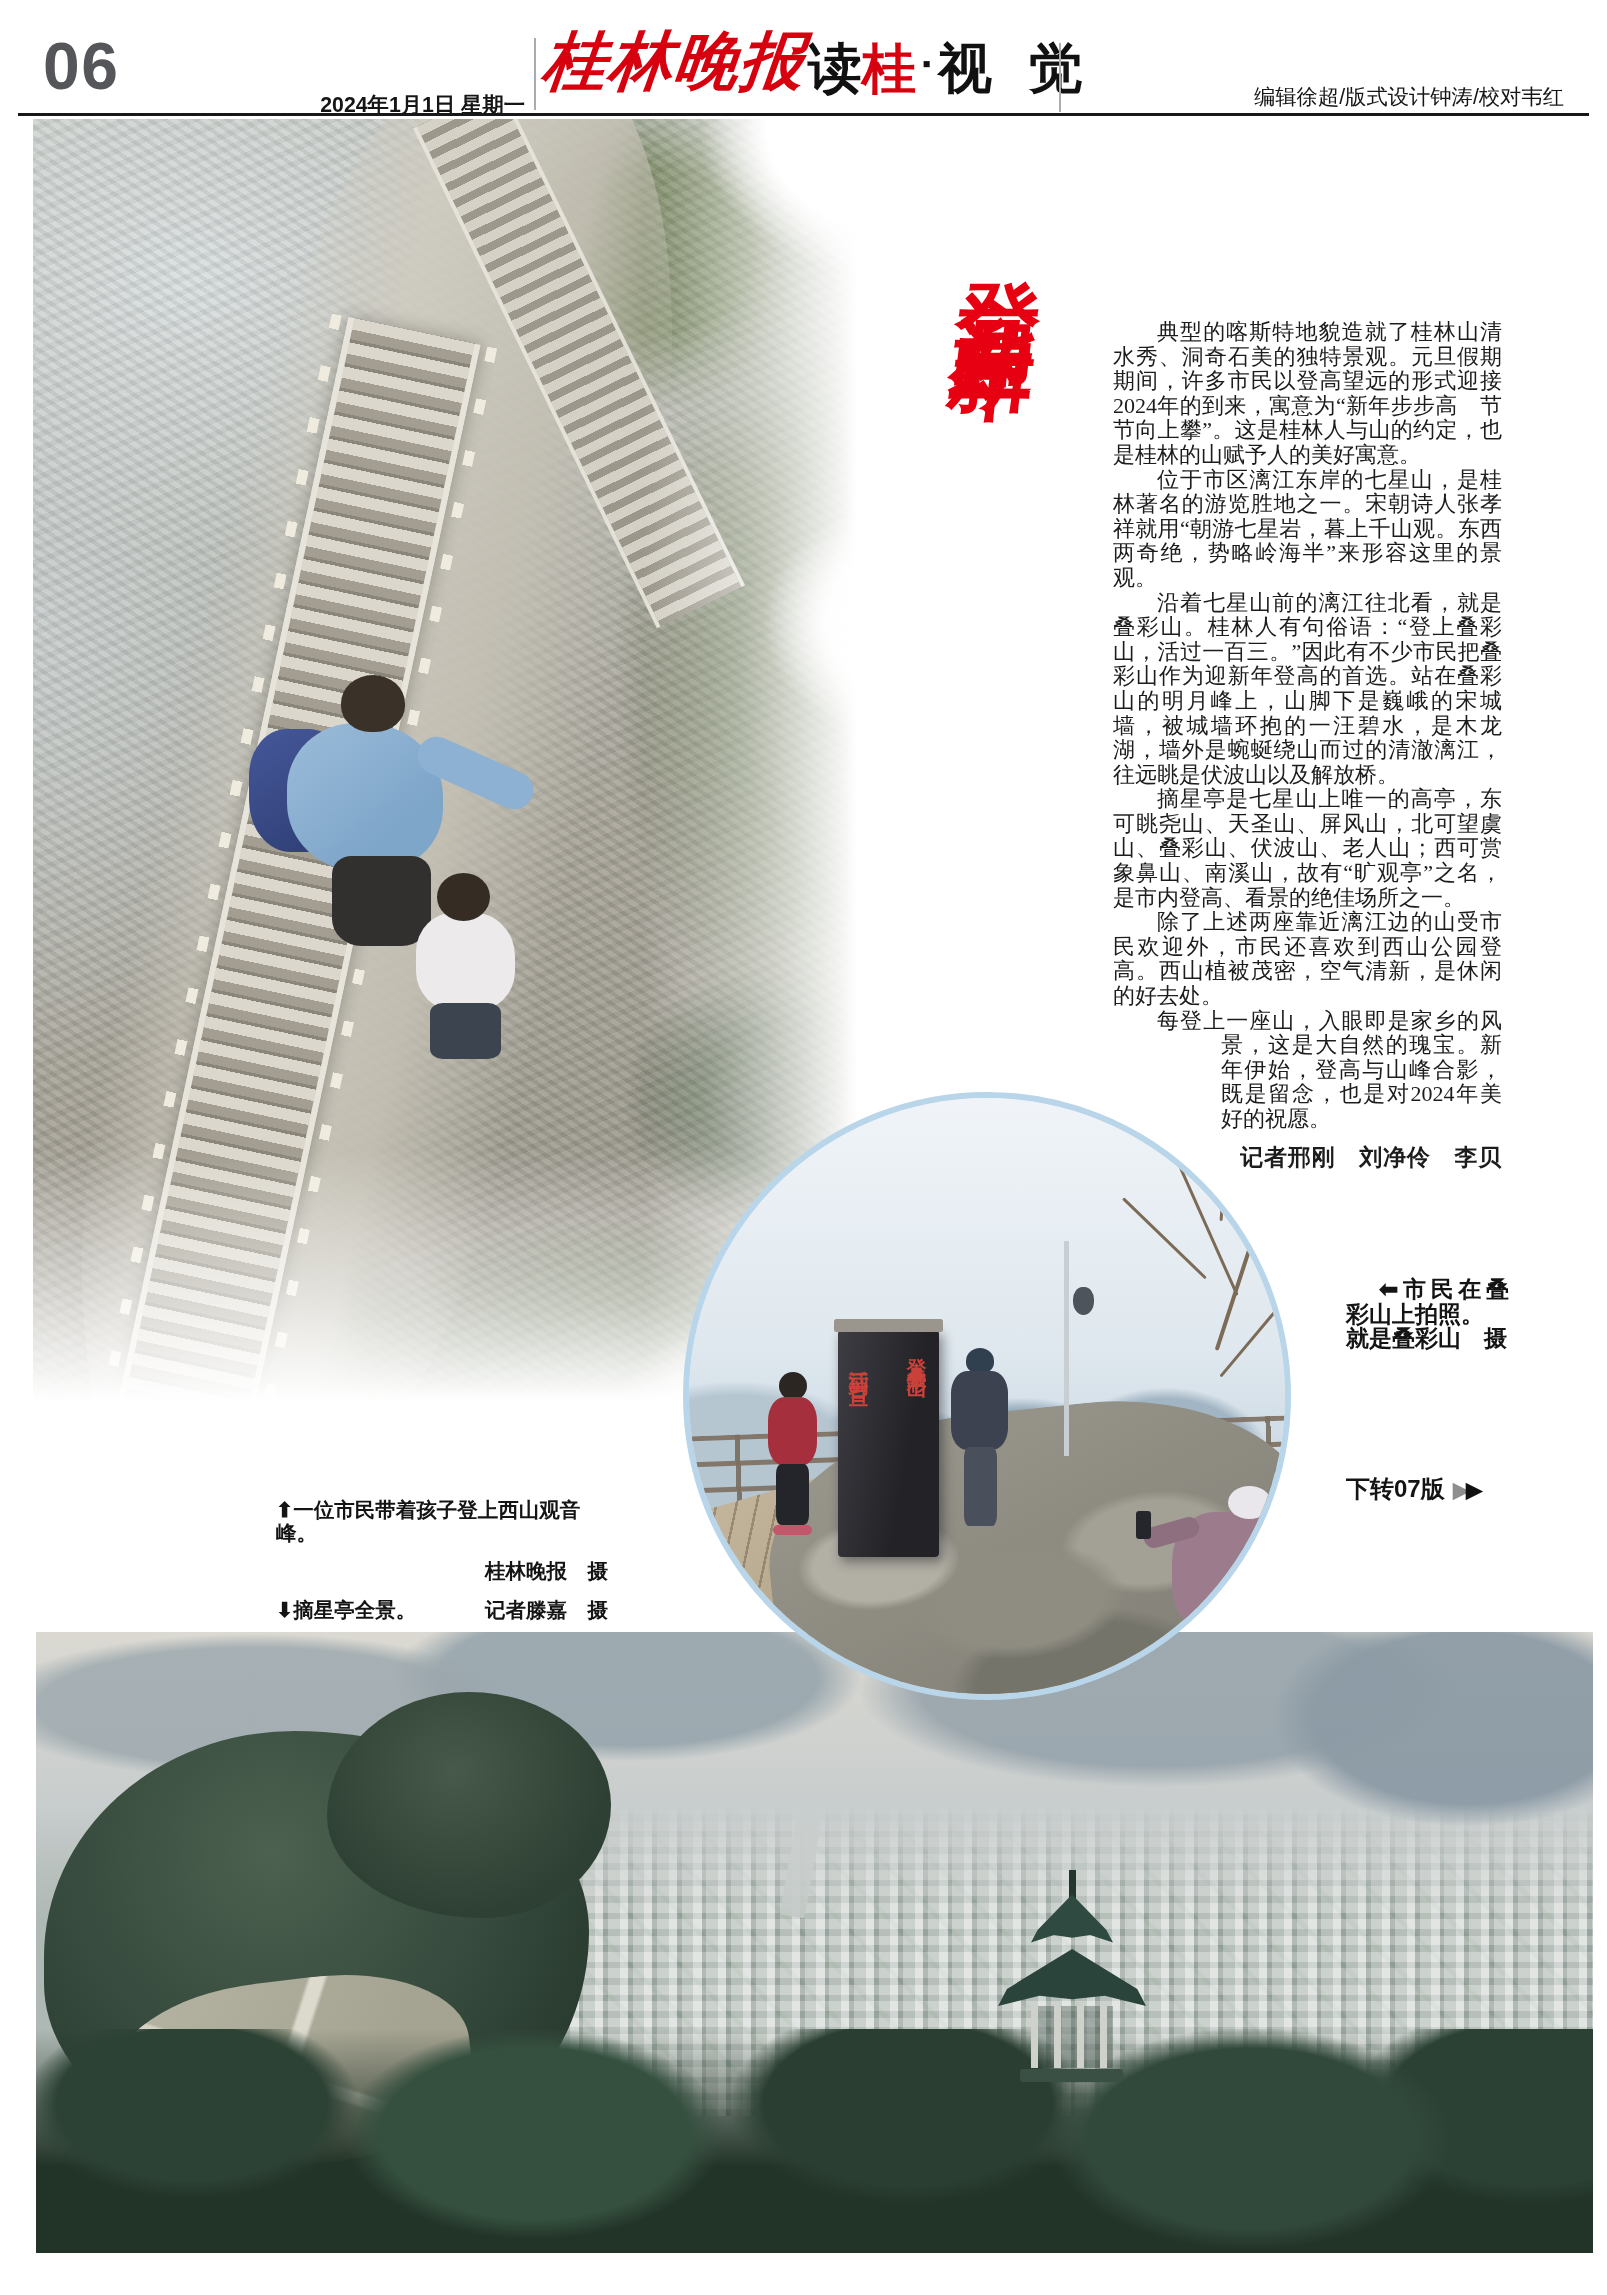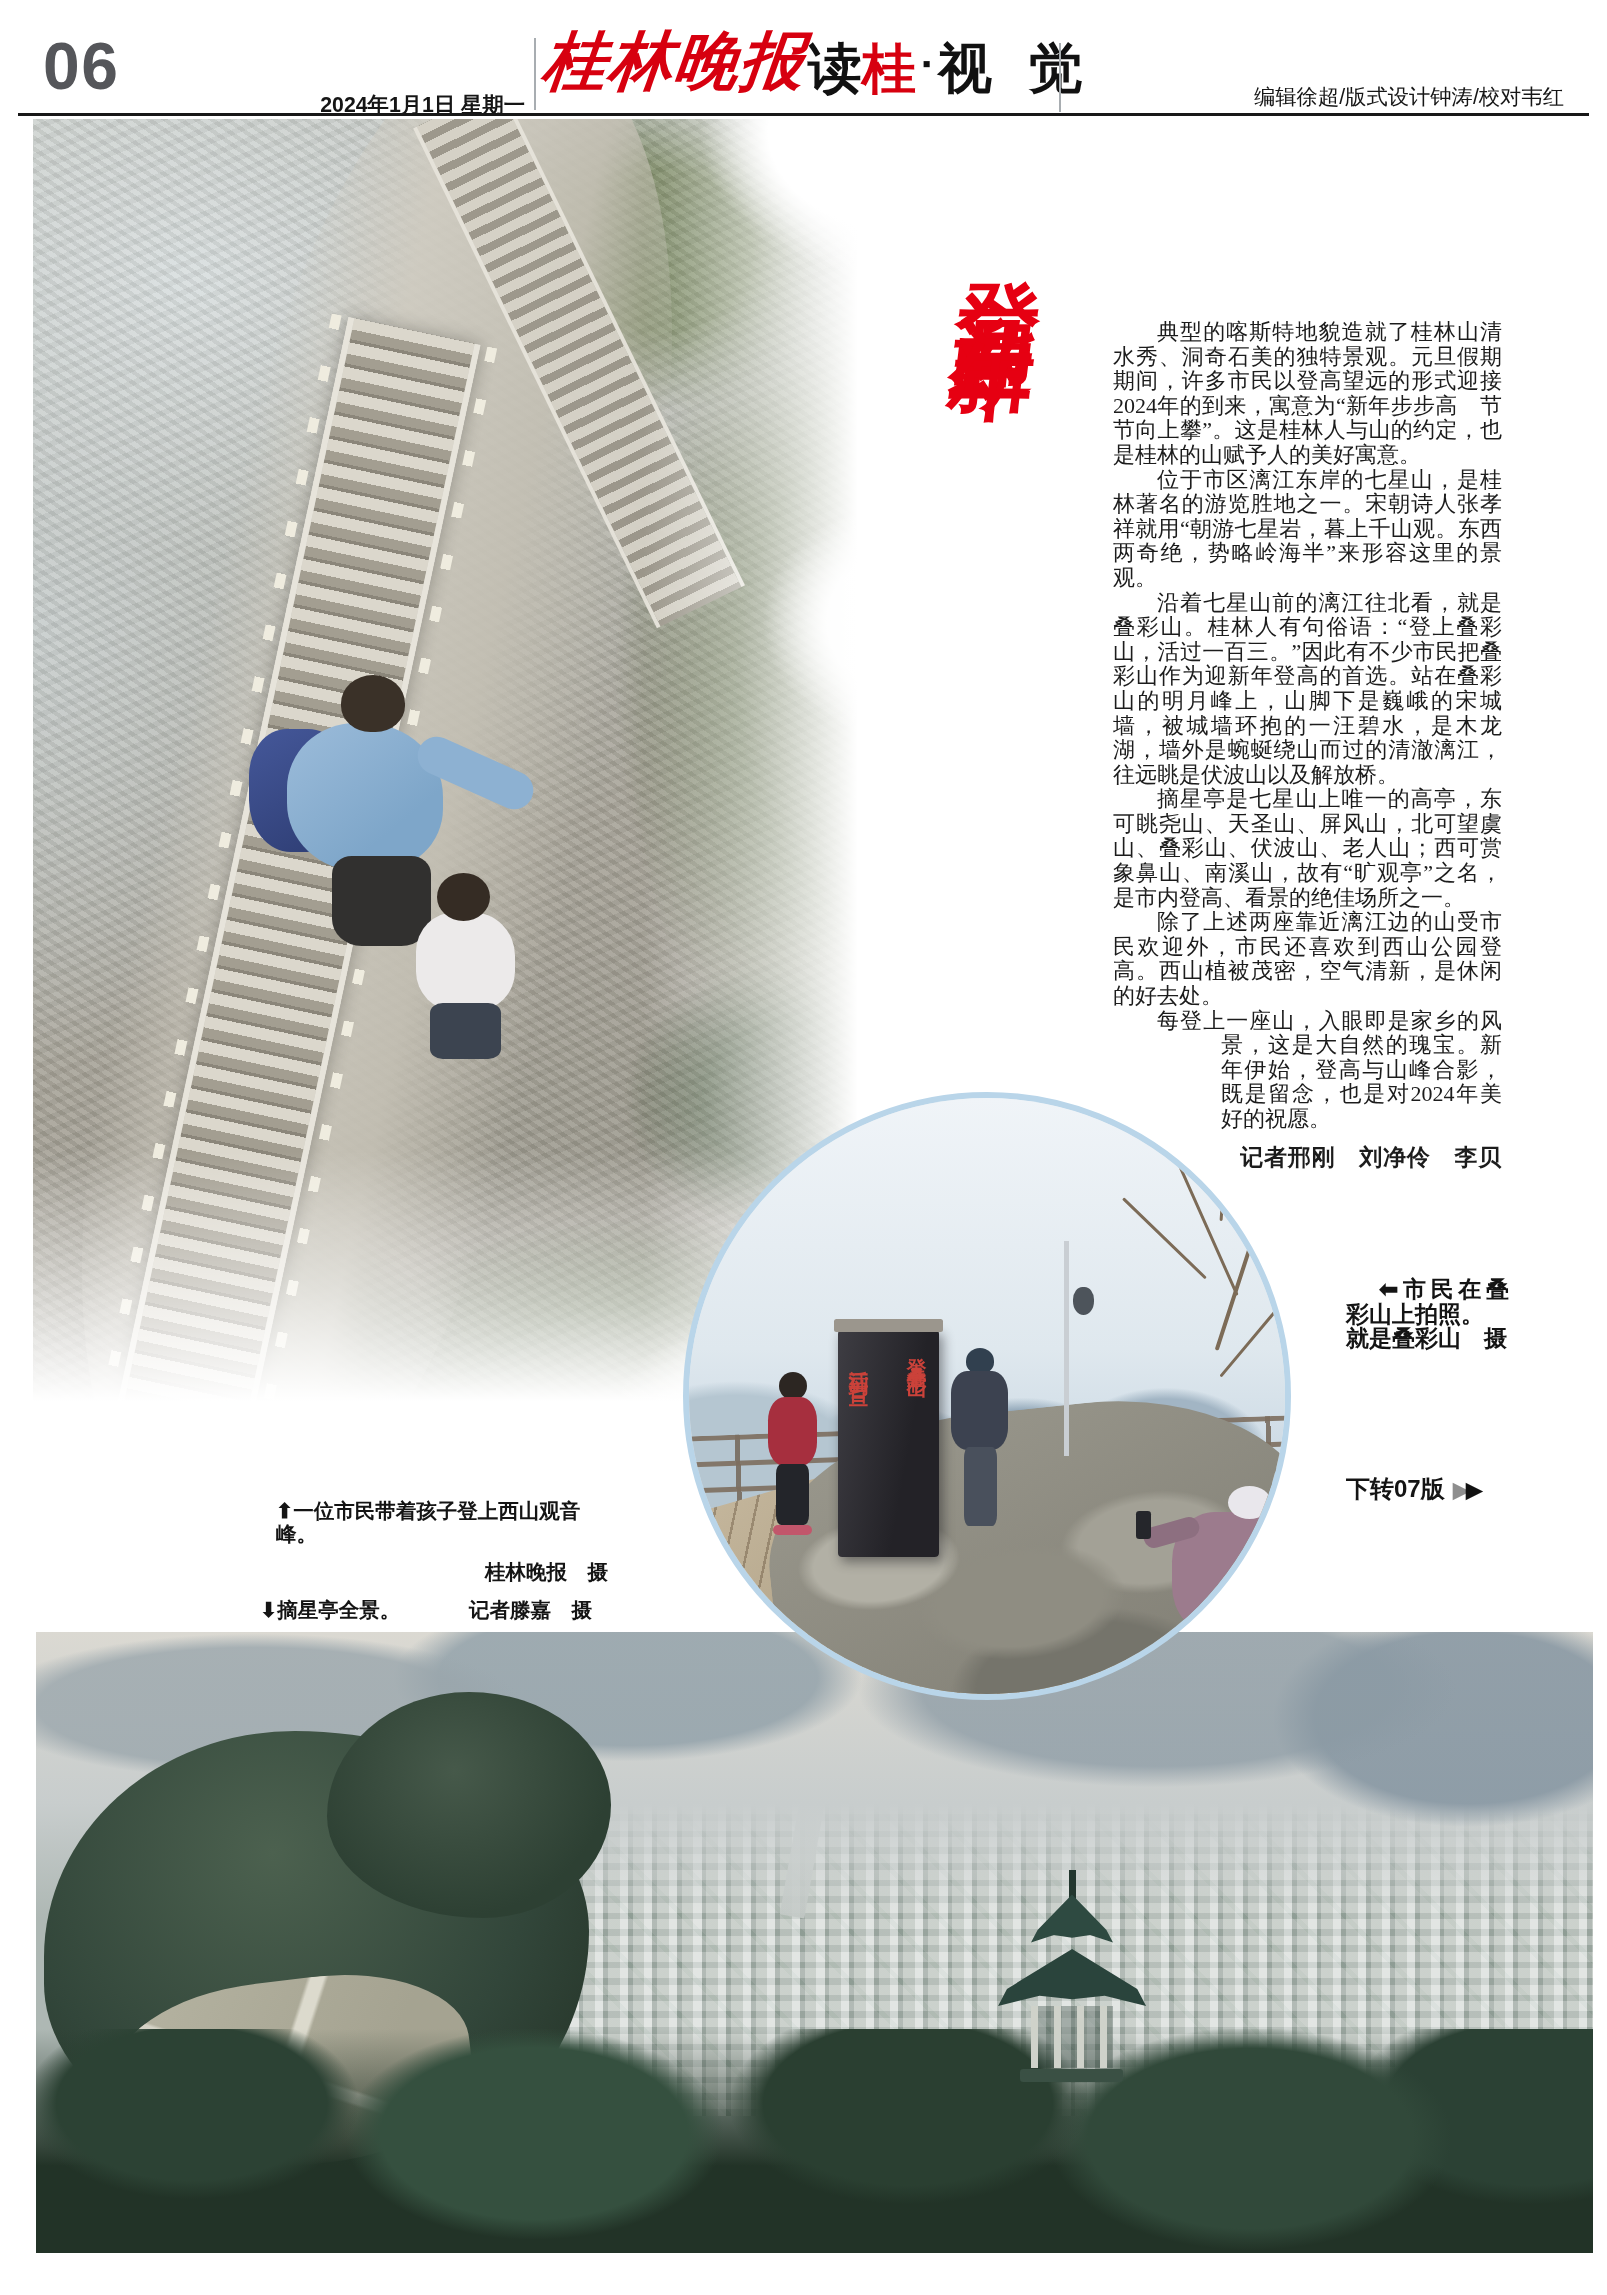--- a/index.html
+++ b/index.html
@@ -125,23 +125,23 @@
   .b5{right:10%;top:4%;width:2.5px;height:99px;transform:rotate(4deg);}
   .cp-photog{position:absolute;right:1%;bottom:6%;width:123px;height:172px;}
   .cp-photog .hat{position:absolute;right:8.2px;top:0;width:43px;height:33px;border-radius:50%;background:#e9e7ec;}
   .cp-photog .body{position:absolute;right:0;top:26px;width:107px;height:123px;border-radius:40% 30% 30% 40%;background:#9c7b8d;}
   .cp-photog .arm{position:absolute;right:79px;top:36px;width:57px;height:21.3px;border-radius:11.5px;background:#8d6f80;transform:rotate(-16deg);}
   .cp-photog .phone{position:absolute;right:128px;top:24.6px;width:14.8px;height:28px;border-radius:3.3px;background:#25262b;}
   
   .cap{font-family:"Liberation Sans",sans-serif;font-weight:700;color:#141414;}
   .cap-circle{position:absolute;left:1346px;top:1277px;width:163px;font-size:23px;line-height:24.6px;}
   .cap-circle .t{text-indent:33px;text-align:justify;}
-  .cap-left1{position:absolute;left:276px;top:1499px;width:332px;font-size:20.5px;line-height:23px;}
+  .cap-left1{position:absolute;left:276px;top:1499px;width:332px;font-size:20.5px;line-height:23px;font-family:Liberation Serif, serif;}
   .cap-left1 .credit{text-align:right;margin-top:14.8px;}
-  .cap-left2{position:absolute;left:260px;top:1596px;width:332px;font-size:20.5px;display:flex;justify-content:space-between;}
+  .cap-left2{position:absolute;left:276px;top:1596px;width:332px;font-size:20.5px;display:flex;justify-content:space-between;}
   .jump{position:absolute;left:1346px;top:1473px;width:213px;font-size:24px;font-weight:700;color:#141414;}
   .jump .tri{font-size:21.3px;} .jump .tri.g{color:#8e8e8e;margin-left:8.2px;} .jump .tri.k{color:#111;margin-left:-3.3px;}
   
   .photo-city{position:absolute;left:36px;top:1632px;width:1557px;height:621px;overflow:hidden;background:#aeb8b4;}
   .bp-haze{position:absolute;left:0;right:0;top:0;height:46%;background:
       radial-gradient(ellipse 394px 107px at 14% 26%,rgba(154,166,172,.8) 55%,rgba(0,0,0,0) 68%),
       radial-gradient(ellipse 345px 123px at 38% 16%,rgba(143,159,168,.8) 55%,rgba(0,0,0,0) 68%),
       radial-gradient(ellipse 427px 140px at 72% 20%,rgba(139,154,164,.75) 55%,rgba(0,0,0,0) 70%),
       radial-gradient(ellipse 279px 156px at 92% 30%,rgba(128,145,158,.8) 55%,rgba(0,0,0,0) 70%),
       linear-gradient(to bottom,#dbd9d2,#c8cdcd 60%,rgba(200,205,205,0));}

